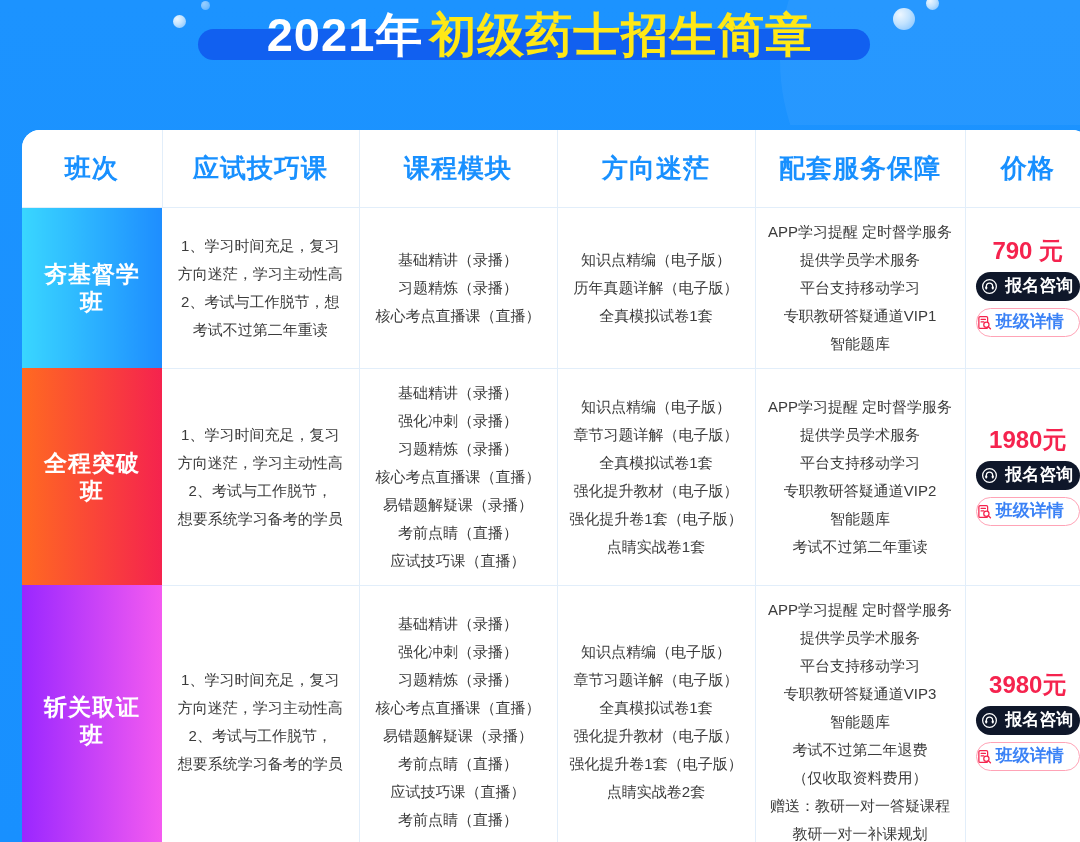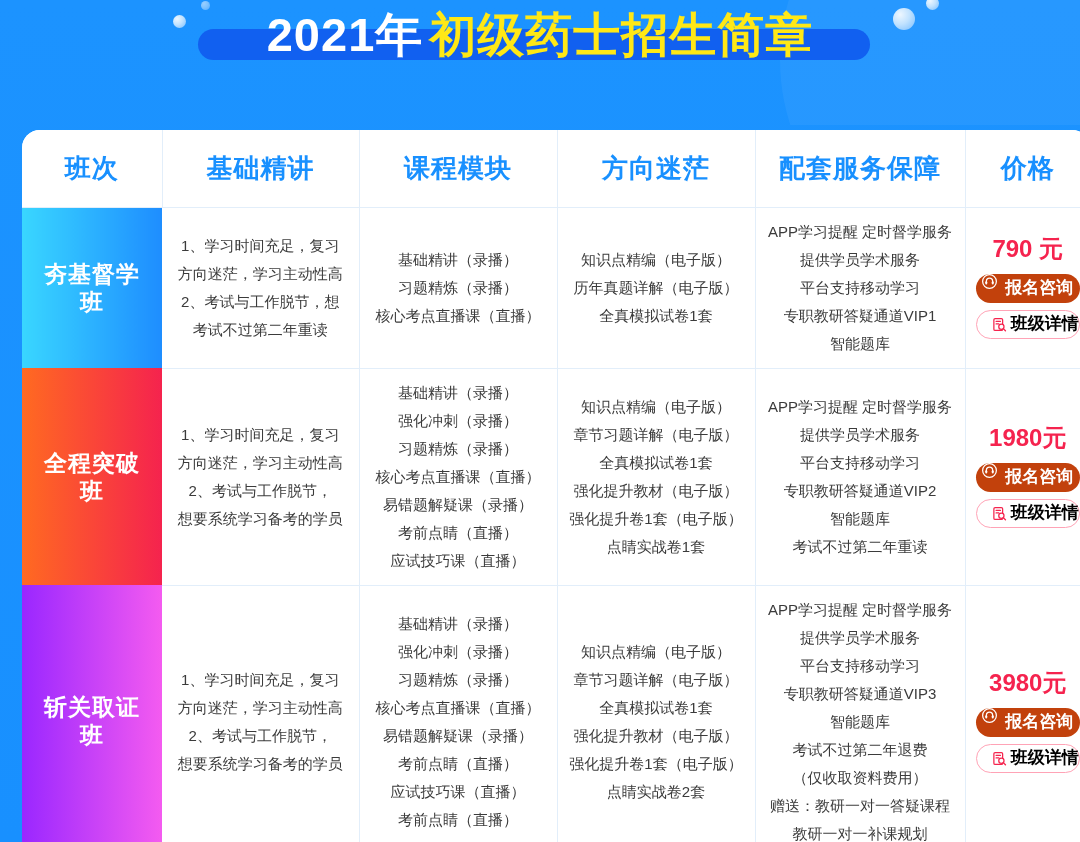--- a/index.html
+++ b/index.html
@@ -140,43 +140,43 @@
   .price-cell { padding: 8px 4px; }
   .price-val {
     color: #F5234E;
     font-size: 24px;
     font-weight: bold;
     margin-bottom: 7px;
     white-space: nowrap;
   }
   .btn-primary {
     display: inline-flex;
-    align-items: flex-start;
+    align-items: center;
     justify-content: center;
     gap: 8px;
     width: 104px;
     height: 29px;
-    background: #c2410c;
+    background: #0f172a;
     color: #FFFFFF;
     font-size: 17px;
     font-weight: bold;
     border-radius: 15px;
     margin-bottom: 7px;
     cursor: pointer;
     white-space: nowrap;
   }
   .btn-outline {
     display: inline-flex;
     align-items: center;
-    justify-content: flex-end;
+    justify-content: flex-start;
     gap: 4px;
     width: 104px;
     height: 29px;
     background: #FFFFFF;
-    color: #000000;
+    color: #3b82f6;
     font-size: 17px;
     font-weight: bold;
     border: 1.5px solid #FFA3B6;
     border-radius: 15px;
     cursor: pointer;
     white-space: nowrap;
   }
   .ico { width: 15px; height: 15px; flex: 0 0 auto; display:block; }
 </style>
 </head>
@@ -203,21 +203,21 @@
         <col class="c0">
           <col class="c1">
           <col class="c2">
           <col class="c3">
           <col class="c4">
           <col class="c5">
       </colgroup>
       <thead>
         <tr>
           <th>班次</th>
-          <th>基础精讲</th>
+          <th>应试技巧课</th>
           <th>课程模块</th>
           <th>方向迷茫</th>
           <th>配套服务保障</th>
           <th>价格</th>
         </tr>
       </thead>
       <tbody>
 
         <tr>
           <td class="name-cell g1">夯基督学班</td>

